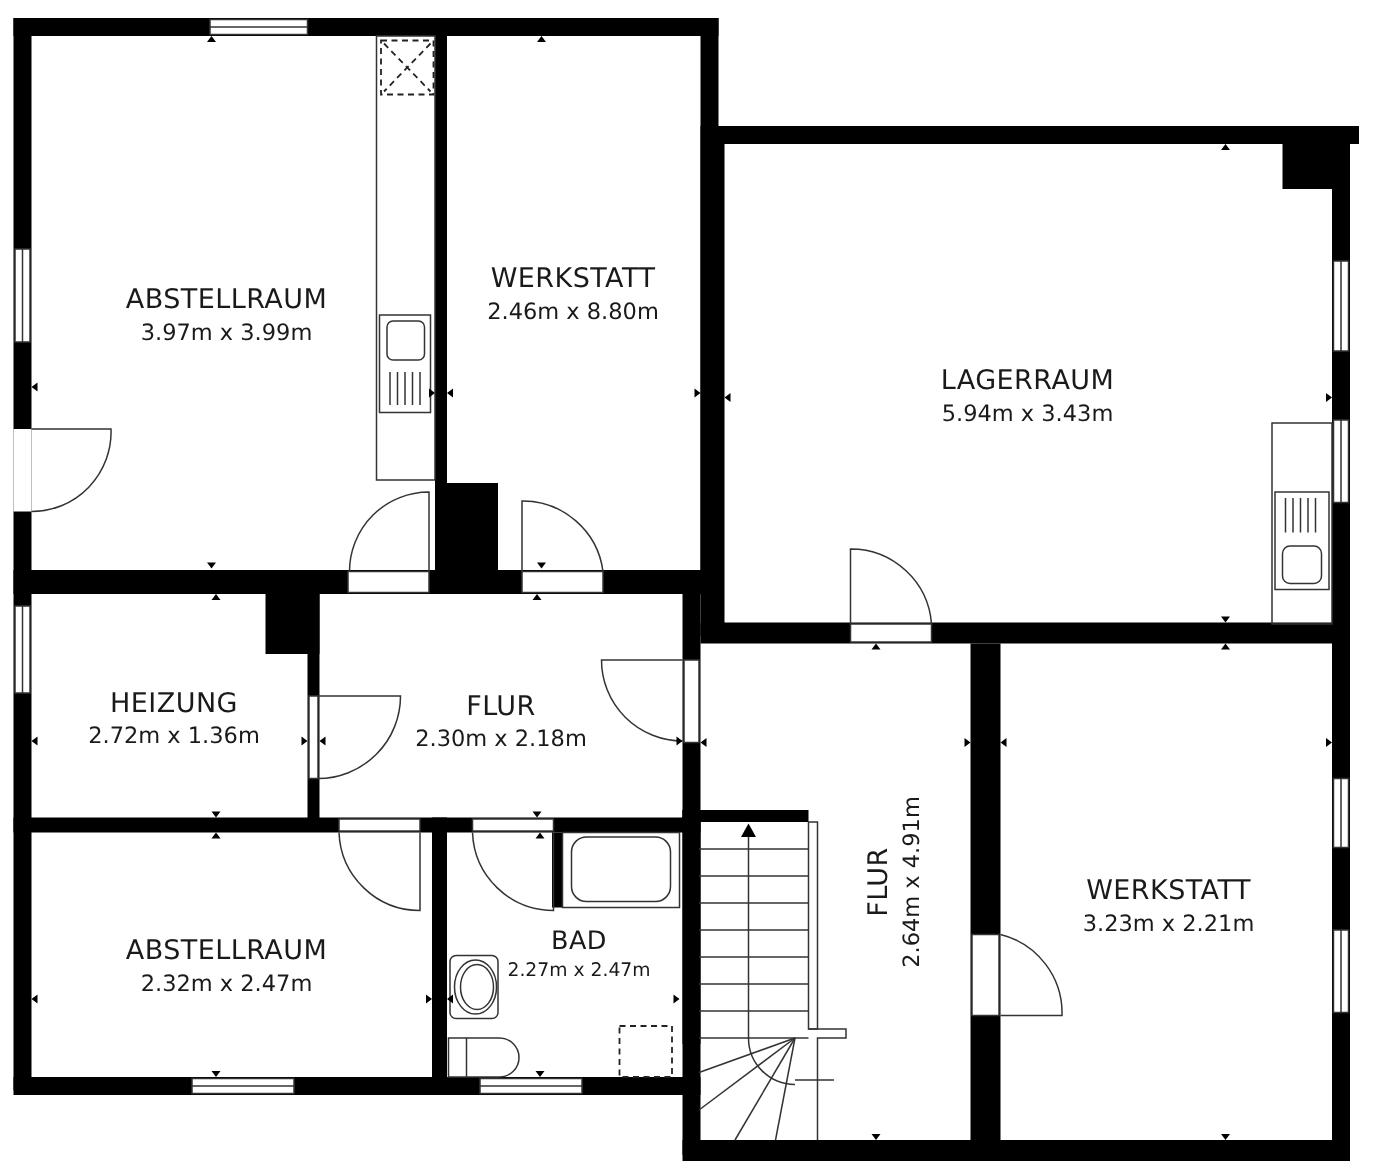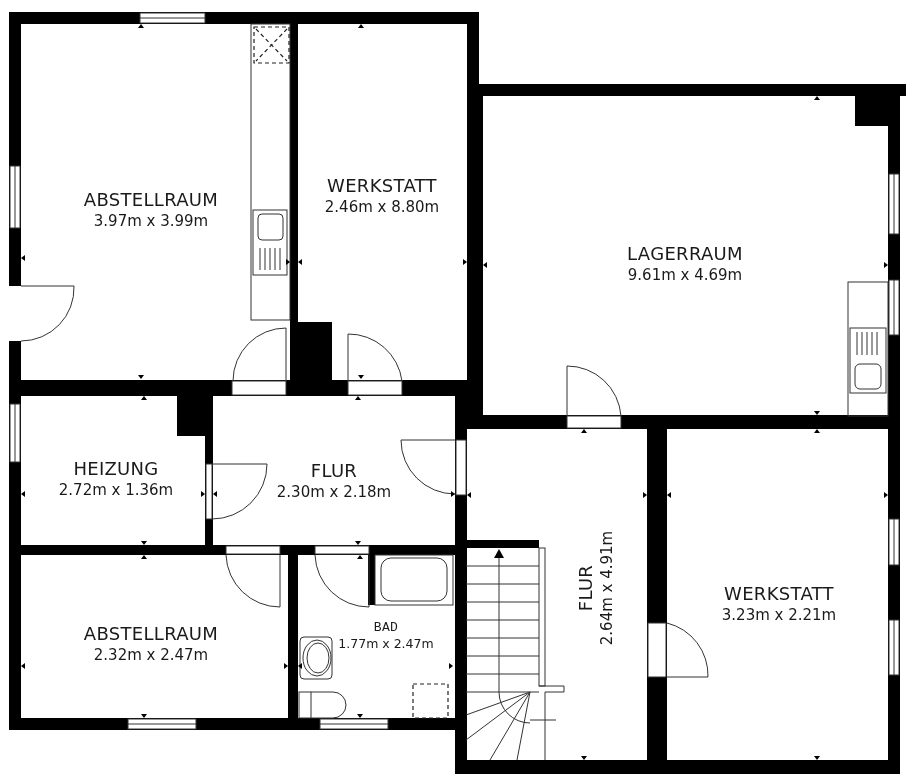--- a/index.html
+++ b/index.html
@@ -10,21 +10,21 @@
   .thin { fill: none; stroke: #333333; stroke-width: 1; }
   .thinw { fill: #ffffff; stroke: #333333; stroke-width: 1; }
   .dash { fill: none; stroke: #222222; stroke-width: 1.2; stroke-dasharray: 4 3; }
   .lbl {
     position: absolute; font-family: "DejaVu Sans", sans-serif; color: #1a1a1a;
     text-align: center; white-space: nowrap; transform: translate(-50%, -50%);
     line-height: 1.25;
   }
   .lbl .name { font-size: 18px; letter-spacing: 0.3px; display: block; }
   .lbl .dim { font-size: 15px; display: block; }
-  .lbl.small .name { font-size: 13px; font-family: Liberation Mono, monospace; }
+  .lbl.small .name { font-size: 17px; }
   .lbl.small .dim { font-size: 12.5px; }
   .lbl.rot { transform: translate(-50%, -50%) rotate(-90deg); }
   .marker { fill: #000000; }
 </style>
 </head>
 <body>
 
 <svg id="plan" viewBox="0 0 920 779" xmlns="http://www.w3.org/2000/svg">
 
   <g>
@@ -250,37 +250,37 @@
 <div class="lbl" style="left:151px; top:210px;">
   <span class="name">ABSTELLRAUM</span>
   <span class="dim">3.97m x 3.99m</span>
 </div>
 <div class="lbl" style="left:382px; top:196px;">
   <span class="name">WERKSTATT</span>
   <span class="dim">2.46m x 8.80m</span>
 </div>
 <div class="lbl" style="left:685px; top:264px;">
   <span class="name">LAGERRAUM</span>
-  <span class="dim">9.61m x 4.69m</span>
+  <span class="dim">5.94m x 3.43m</span>
 </div>
 <div class="lbl" style="left:116px; top:479px;">
   <span class="name">HEIZUNG</span>
   <span class="dim">2.72m x 1.36m</span>
 </div>
 <div class="lbl" style="left:334px; top:481px;">
   <span class="name">FLUR</span>
   <span class="dim">2.30m x 2.18m</span>
 </div>
 <div class="lbl" style="left:151px; top:644px;">
   <span class="name">ABSTELLRAUM</span>
   <span class="dim">2.32m x 2.47m</span>
 </div>
 <div class="lbl small" style="left:386px; top:636px;">
   <span class="name">BAD</span>
-  <span class="dim">1.77m x 2.47m</span>
+  <span class="dim">2.27m x 2.47m</span>
 </div>
 <div class="lbl rot" style="left:596px; top:588px;">
   <span class="name">FLUR</span>
   <span class="dim">2.64m x 4.91m</span>
 </div>
 <div class="lbl" style="left:779px; top:604px;">
   <span class="name">WERKSTATT</span>
   <span class="dim">3.23m x 2.21m</span>
 </div>
 

